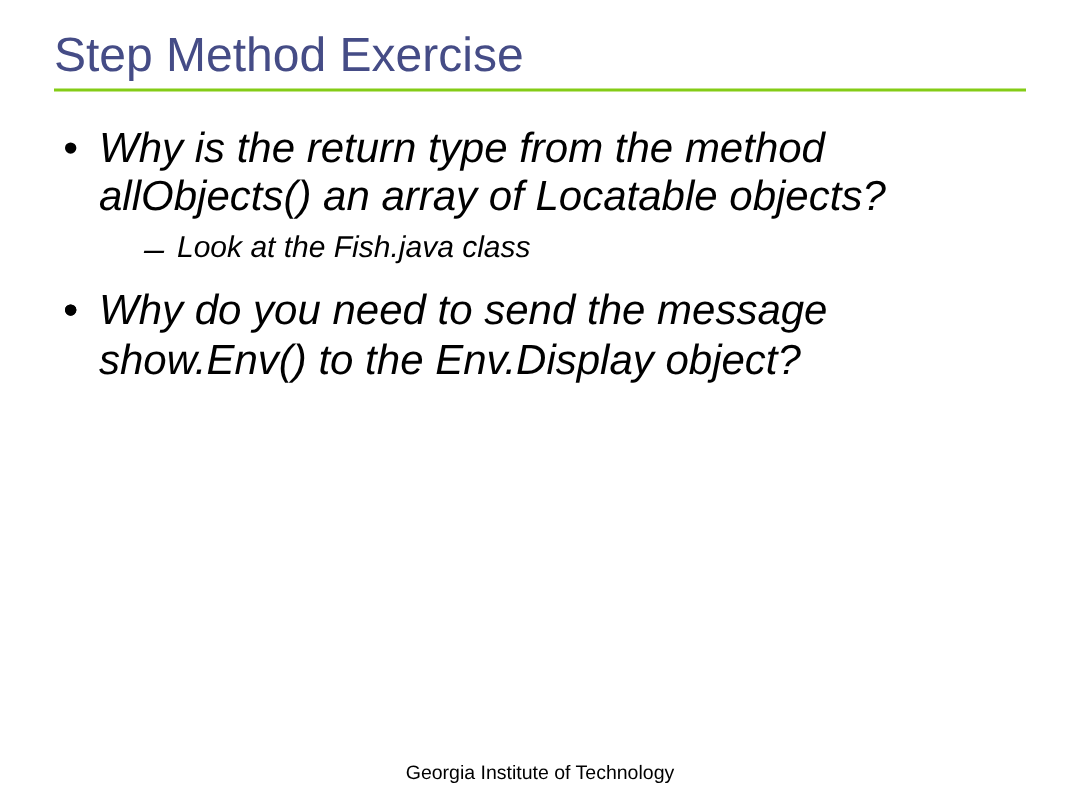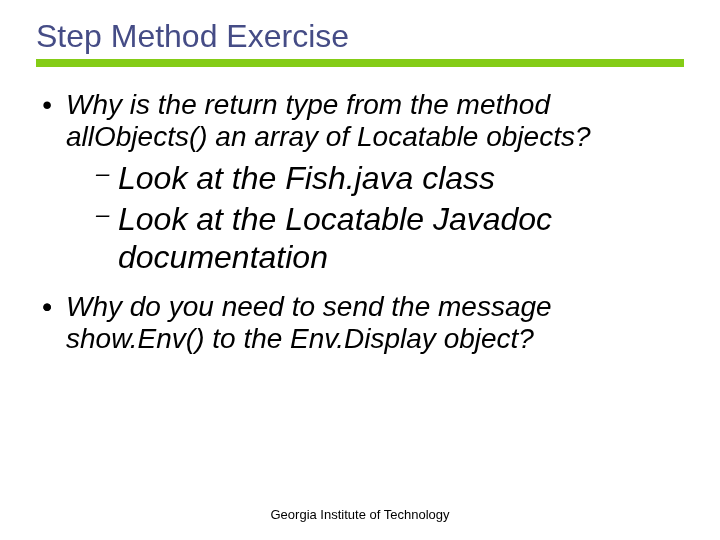--- a/index.html
+++ b/index.html
@@ -14,21 +14,21 @@
   .slide {
     box-sizing: border-box;
     width: 720px;
     height: 540px;
     padding: 18px 36px 0 36px;
     position: relative;
   }
   .title {
     font-size: 32px;
     color: #454c86;
-    border-bottom: 8px solid #84cc16;
+    border-bottom: 2px solid #84cc16;
     padding-bottom: 4px;
     margin: 0 0 22px 0;
     font-weight: 400;
   }
   ul.top {
     list-style: none;
     margin: 0;
     padding: 0;
     font-style: italic;
   }
@@ -45,21 +45,21 @@
     left: 6px;
     top: 0;
     font-size: 28px;
   }
   ul.sub {
     list-style: none;
     margin: 6px 0 14px 0;
     padding: 0;
   }
   ul.sub > li {
-    font-size: 32px;
+    font-size: 20px;
     line-height: 1.2;
     margin: 0 0 2px 0;
     padding-left: 52px;
     position: relative;
   }
   ul.sub > li::before {
     content: "–";
     position: absolute;
     left: 30px;
     top: 0;
@@ -81,21 +81,20 @@
 <div class="slide">
 
   <div class="title">Step Method Exercise</div>
 
   <ul class="top">
 
     <li>
       <span>Why is the return type from the method allObjects() an array of Locatable objects?</span>
       <ul class="sub">
         <li>Look at the Fish.java class</li>
-        <li>Look at the Locatable Javadoc documentation</li>
       </ul>
     </li>
 
     <li>
     </li>
 
     <li>
       <span>Why do you need to send the message show.Env() to the Env.Display object?</span>
     </li>
 

